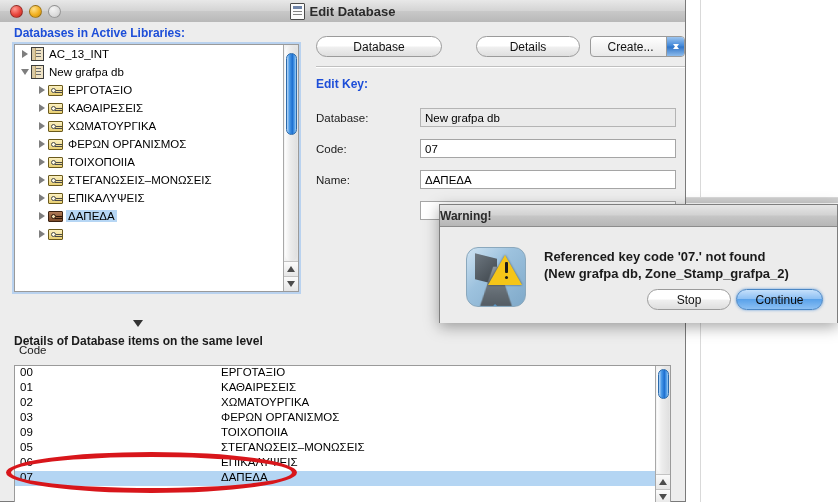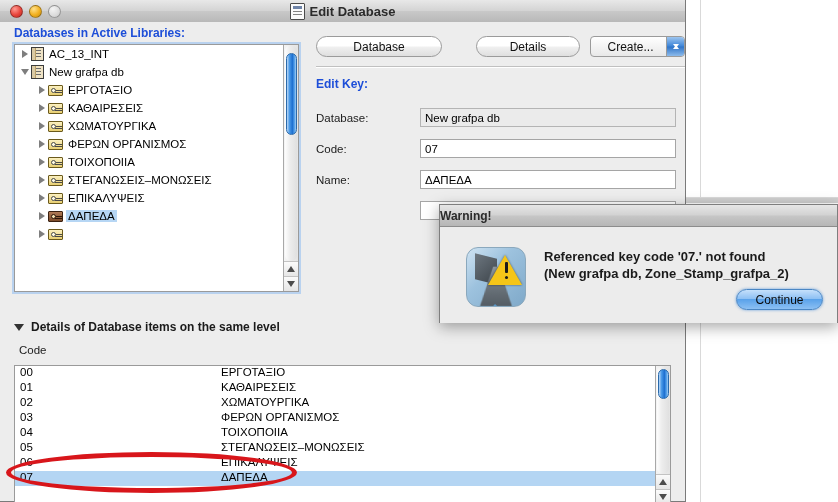--- a/index.html
+++ b/index.html
@@ -377,20 +377,21 @@
   
   #details-header {
     position: absolute;
     left: 14px; top: 298px;
     display: flex;
     align-items: center;
     gap: 7px;
     font-size: 12px;
     font-weight: bold;
     color: #1b1b1b;
+    flex-direction: column;
   }
   #disclosure {
     width: 0; height: 0;
     border-style: solid;
     border-width: 7px 5px 0 5px;
     border-color: #333 transparent transparent transparent;
   }
 
   #col-header {
     position: absolute;
@@ -724,21 +725,21 @@
             </div>
             <div class="lrow">
               <span class="c-code">02</span>
               <span class="c-name">ΧΩΜΑΤΟΥΡΓΙΚΑ</span>
             </div>
             <div class="lrow">
               <span class="c-code">03</span>
               <span class="c-name">ΦΕΡΩΝ ΟΡΓΑΝΙΣΜΟΣ</span>
             </div>
             <div class="lrow">
-              <span class="c-code">04</span>
+              <span class="c-code">09</span>
               <span class="c-name">ΤΟΙΧΟΠΟΙΙΑ</span>
             </div>
             <div class="lrow">
               <span class="c-code">05</span>
               <span class="c-name">ΣΤΕΓΑΝΩΣΕΙΣ–ΜΟΝΩΣΕΙΣ</span>
             </div>
             <div class="lrow">
               <span class="c-code">06</span>
               <span class="c-name">ΕΠΙΚΑΛΥΨΕΙΣ</span>
             </div>
@@ -774,19 +775,20 @@
         <div class="road"></div>
         <div class="swirl"></div>
         <div class="tri"></div>
         <div class="tri-in"></div>
         <div class="tri-dot"></div>
       </div>
       <div id="warn-text">
         <div>Referenced key code '07.' not found</div>
         <div>(New grafpa db, Zone_Stamp_grafpa_2)</div>
       </div>
+      <div class="dlg-btn" style="left:207px; top:62px; width:84px;">Stop</div>
       <div class="dlg-btn default" style="left:296px; top:62px; width:87px;">Continue</div>
     </div>
   </div>
 
   <div id="annot-ellipse"></div>
 
 </div>
 
 </body></html>

